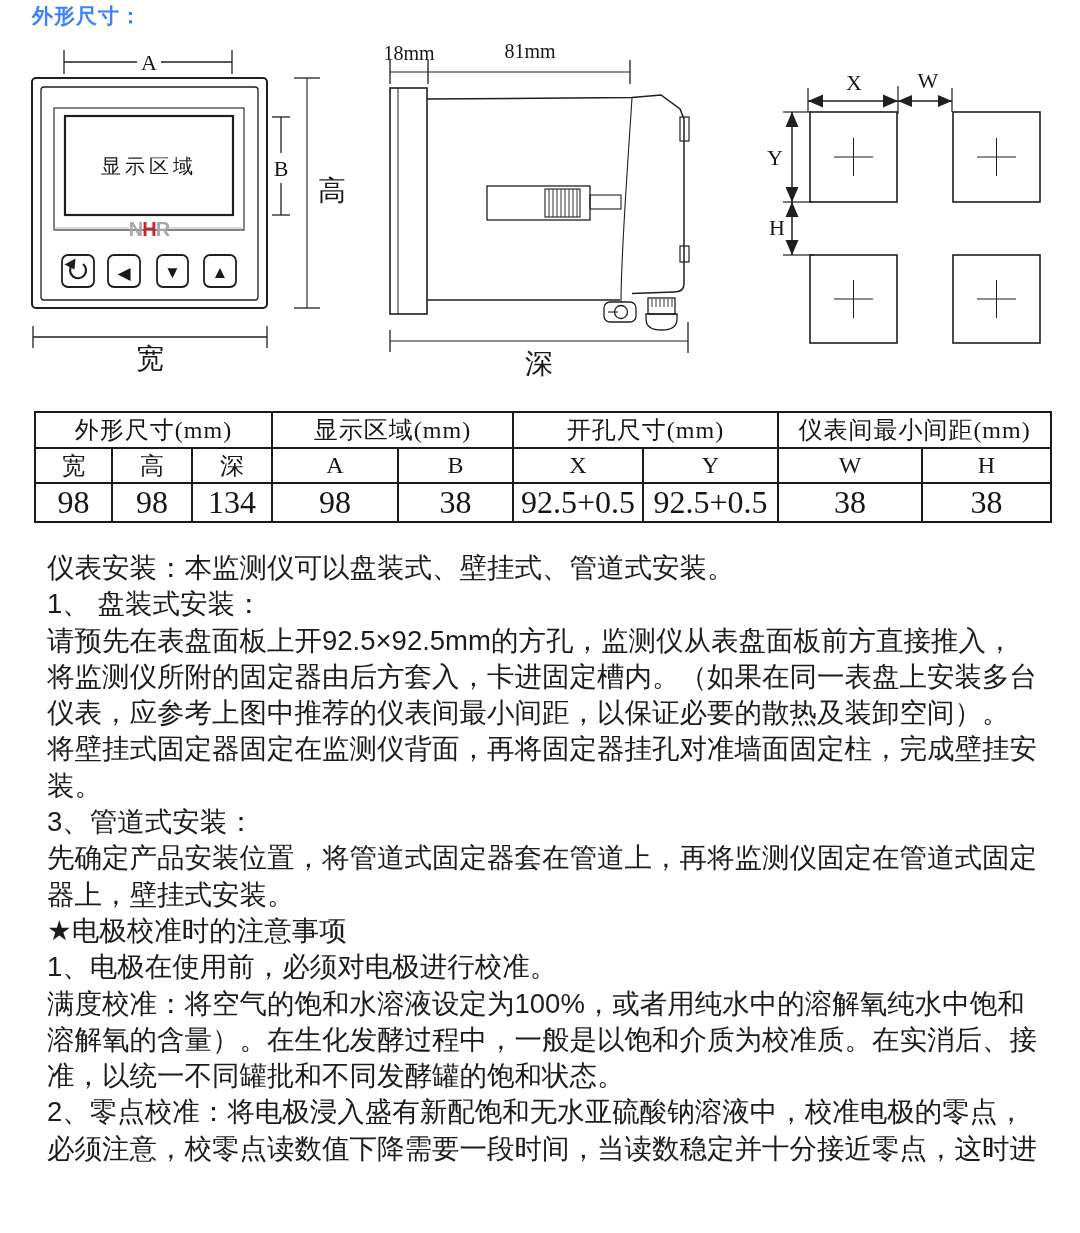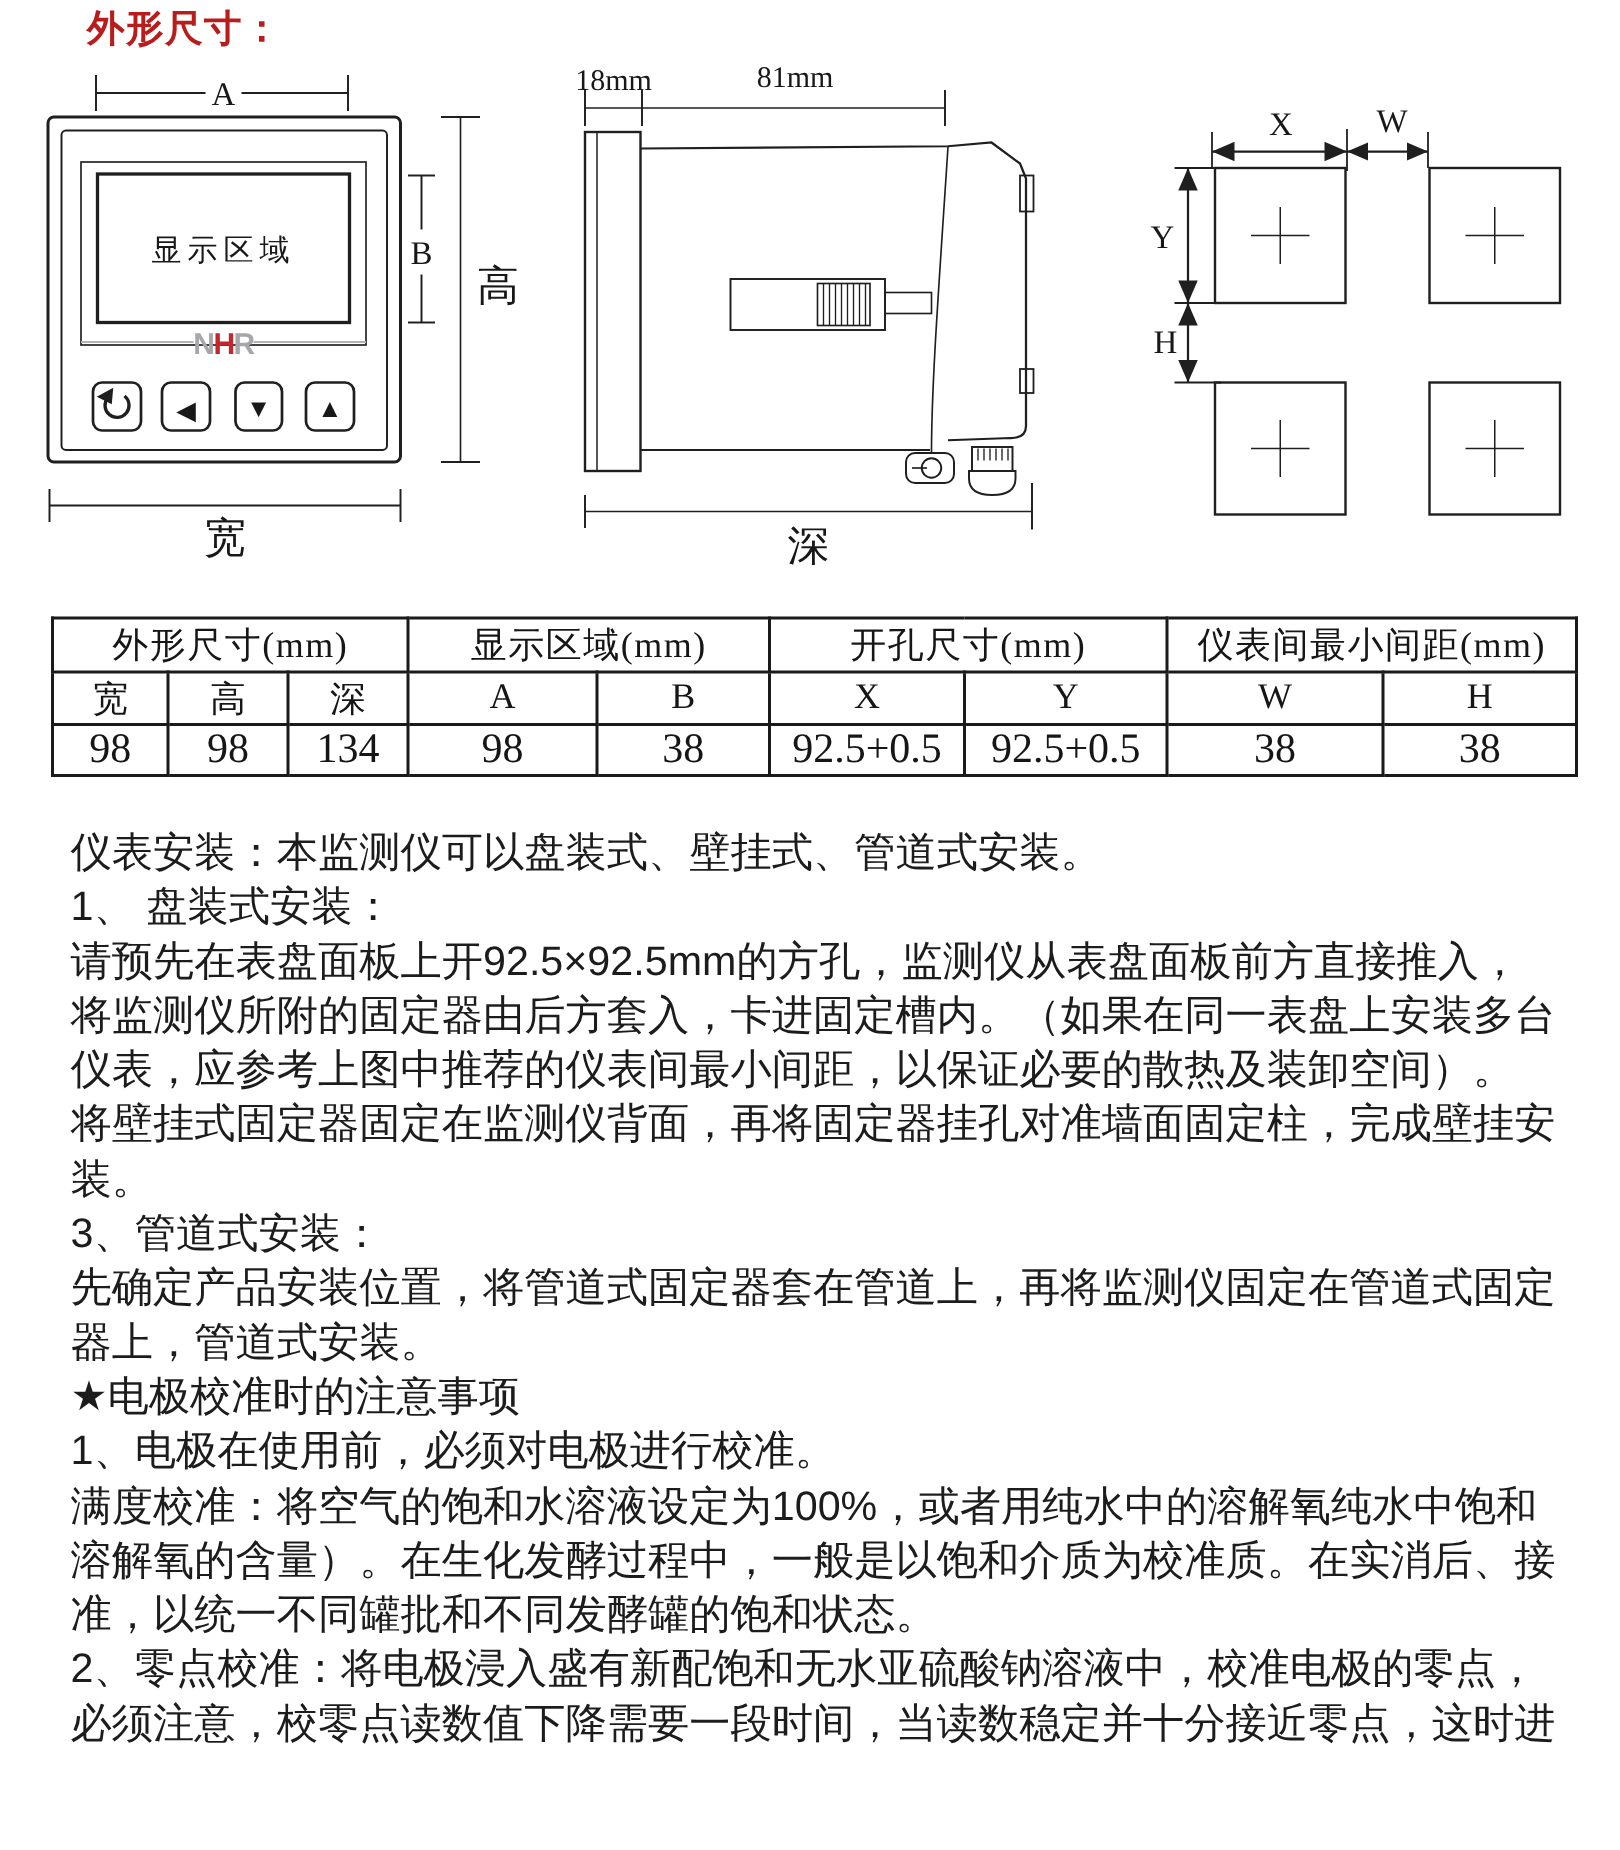--- a/index.html
+++ b/index.html
@@ -1,32 +1,32 @@
 <!DOCTYPE html>
 <html><head>
 <meta charset="utf-8">
 <style>
   html,body{margin:0;padding:0;background:#ffffff;}
   .page{position:relative;width:1080px;height:1233px;background:#fff;overflow:hidden;
         font-family:"Liberation Sans","DejaVu Sans",sans-serif;color:#1b1b1b;}
-  .title{position:absolute;left:32px;top:2px;font-size:25px;font-weight:800;
-         letter-spacing:1px;color:#b91c1c;margin-left:26px;}
+  .title{position:absolute;left:32px;top:2px;font-size:21px;font-weight:800;
+         letter-spacing:1px;color:#3b82f6;}
   .diagram-svg{position:absolute;left:0;top:0;}
   
   .t{fill:#181818;stroke:none;font-family:"Liberation Serif","DejaVu Serif",serif;}
   .arr{fill:#1f1f1f;stroke:none;}
   .gray{stroke:#b3b3b5;}
   
   .dims-table{position:absolute;left:34px;top:411px;border-collapse:collapse;table-layout:fixed;
               width:1017px;font-family:"Liberation Serif","DejaVu Serif",serif;color:#161616;}
   .dims-table th,.dims-table td{border:2px solid #1a1a1a;text-align:center;vertical-align:middle;
               font-weight:normal;padding:0;}
   .dims-table .r1 th{height:34px;font-size:24px;letter-spacing:1px;}
   .dims-table .r2 th{height:33px;font-size:24px;}
-  .dims-table .r3 td{height:31px;font-size:28px;}
+  .dims-table .r3 td{height:31px;font-size:32px;}
   
   .body-text{position:absolute;left:47px;top:550px;width:1010px;}
   .bl{height:36.3px;line-height:36.3px;font-size:27.5px;font-weight:400;
       white-space:nowrap;color:#1c1c1c;letter-spacing:0px;}
 </style>
 </head>
 <body>
 
 <div class="page">
 
@@ -271,21 +271,21 @@
   <div class="body-text">
     <div class="bl">仪表安装：本监测仪可以盘装式、壁挂式、管道式安装。</div>
     <div class="bl">1、 盘装式安装：</div>
     <div class="bl">请预先在表盘面板上开92.5×92.5mm的方孔，监测仪从表盘面板前方直接推入，</div>
     <div class="bl">将监测仪所附的固定器由后方套入，卡进固定槽内。（如果在同一表盘上安装多台</div>
     <div class="bl">仪表，应参考上图中推荐的仪表间最小间距，以保证必要的散热及装卸空间）。</div>
     <div class="bl">将壁挂式固定器固定在监测仪背面，再将固定器挂孔对准墙面固定柱，完成壁挂安</div>
     <div class="bl">装。</div>
     <div class="bl">3、管道式安装：</div>
     <div class="bl">先确定产品安装位置，将管道式固定器套在管道上，再将监测仪固定在管道式固定</div>
-    <div class="bl">器上，管道式安装。</div>
+    <div class="bl">器上，壁挂式安装。</div>
     <div class="bl">★电极校准时的注意事项</div>
     <div class="bl">1、电极在使用前，必须对电极进行校准。</div>
     <div class="bl">满度校准：将空气的饱和水溶液设定为100%，或者用纯水中的溶解氧纯水中饱和</div>
     <div class="bl">溶解氧的含量）。在生化发酵过程中，一般是以饱和介质为校准质。在实消后、接</div>
     <div class="bl">准，以统一不同罐批和不同发酵罐的饱和状态。</div>
     <div class="bl">2、零点校准：将电极浸入盛有新配饱和无水亚硫酸钠溶液中，校准电极的零点，</div>
     <div class="bl">必须注意，校零点读数值下降需要一段时间，当读数稳定并十分接近零点，这时进</div>
   </div>
 
 </div>

